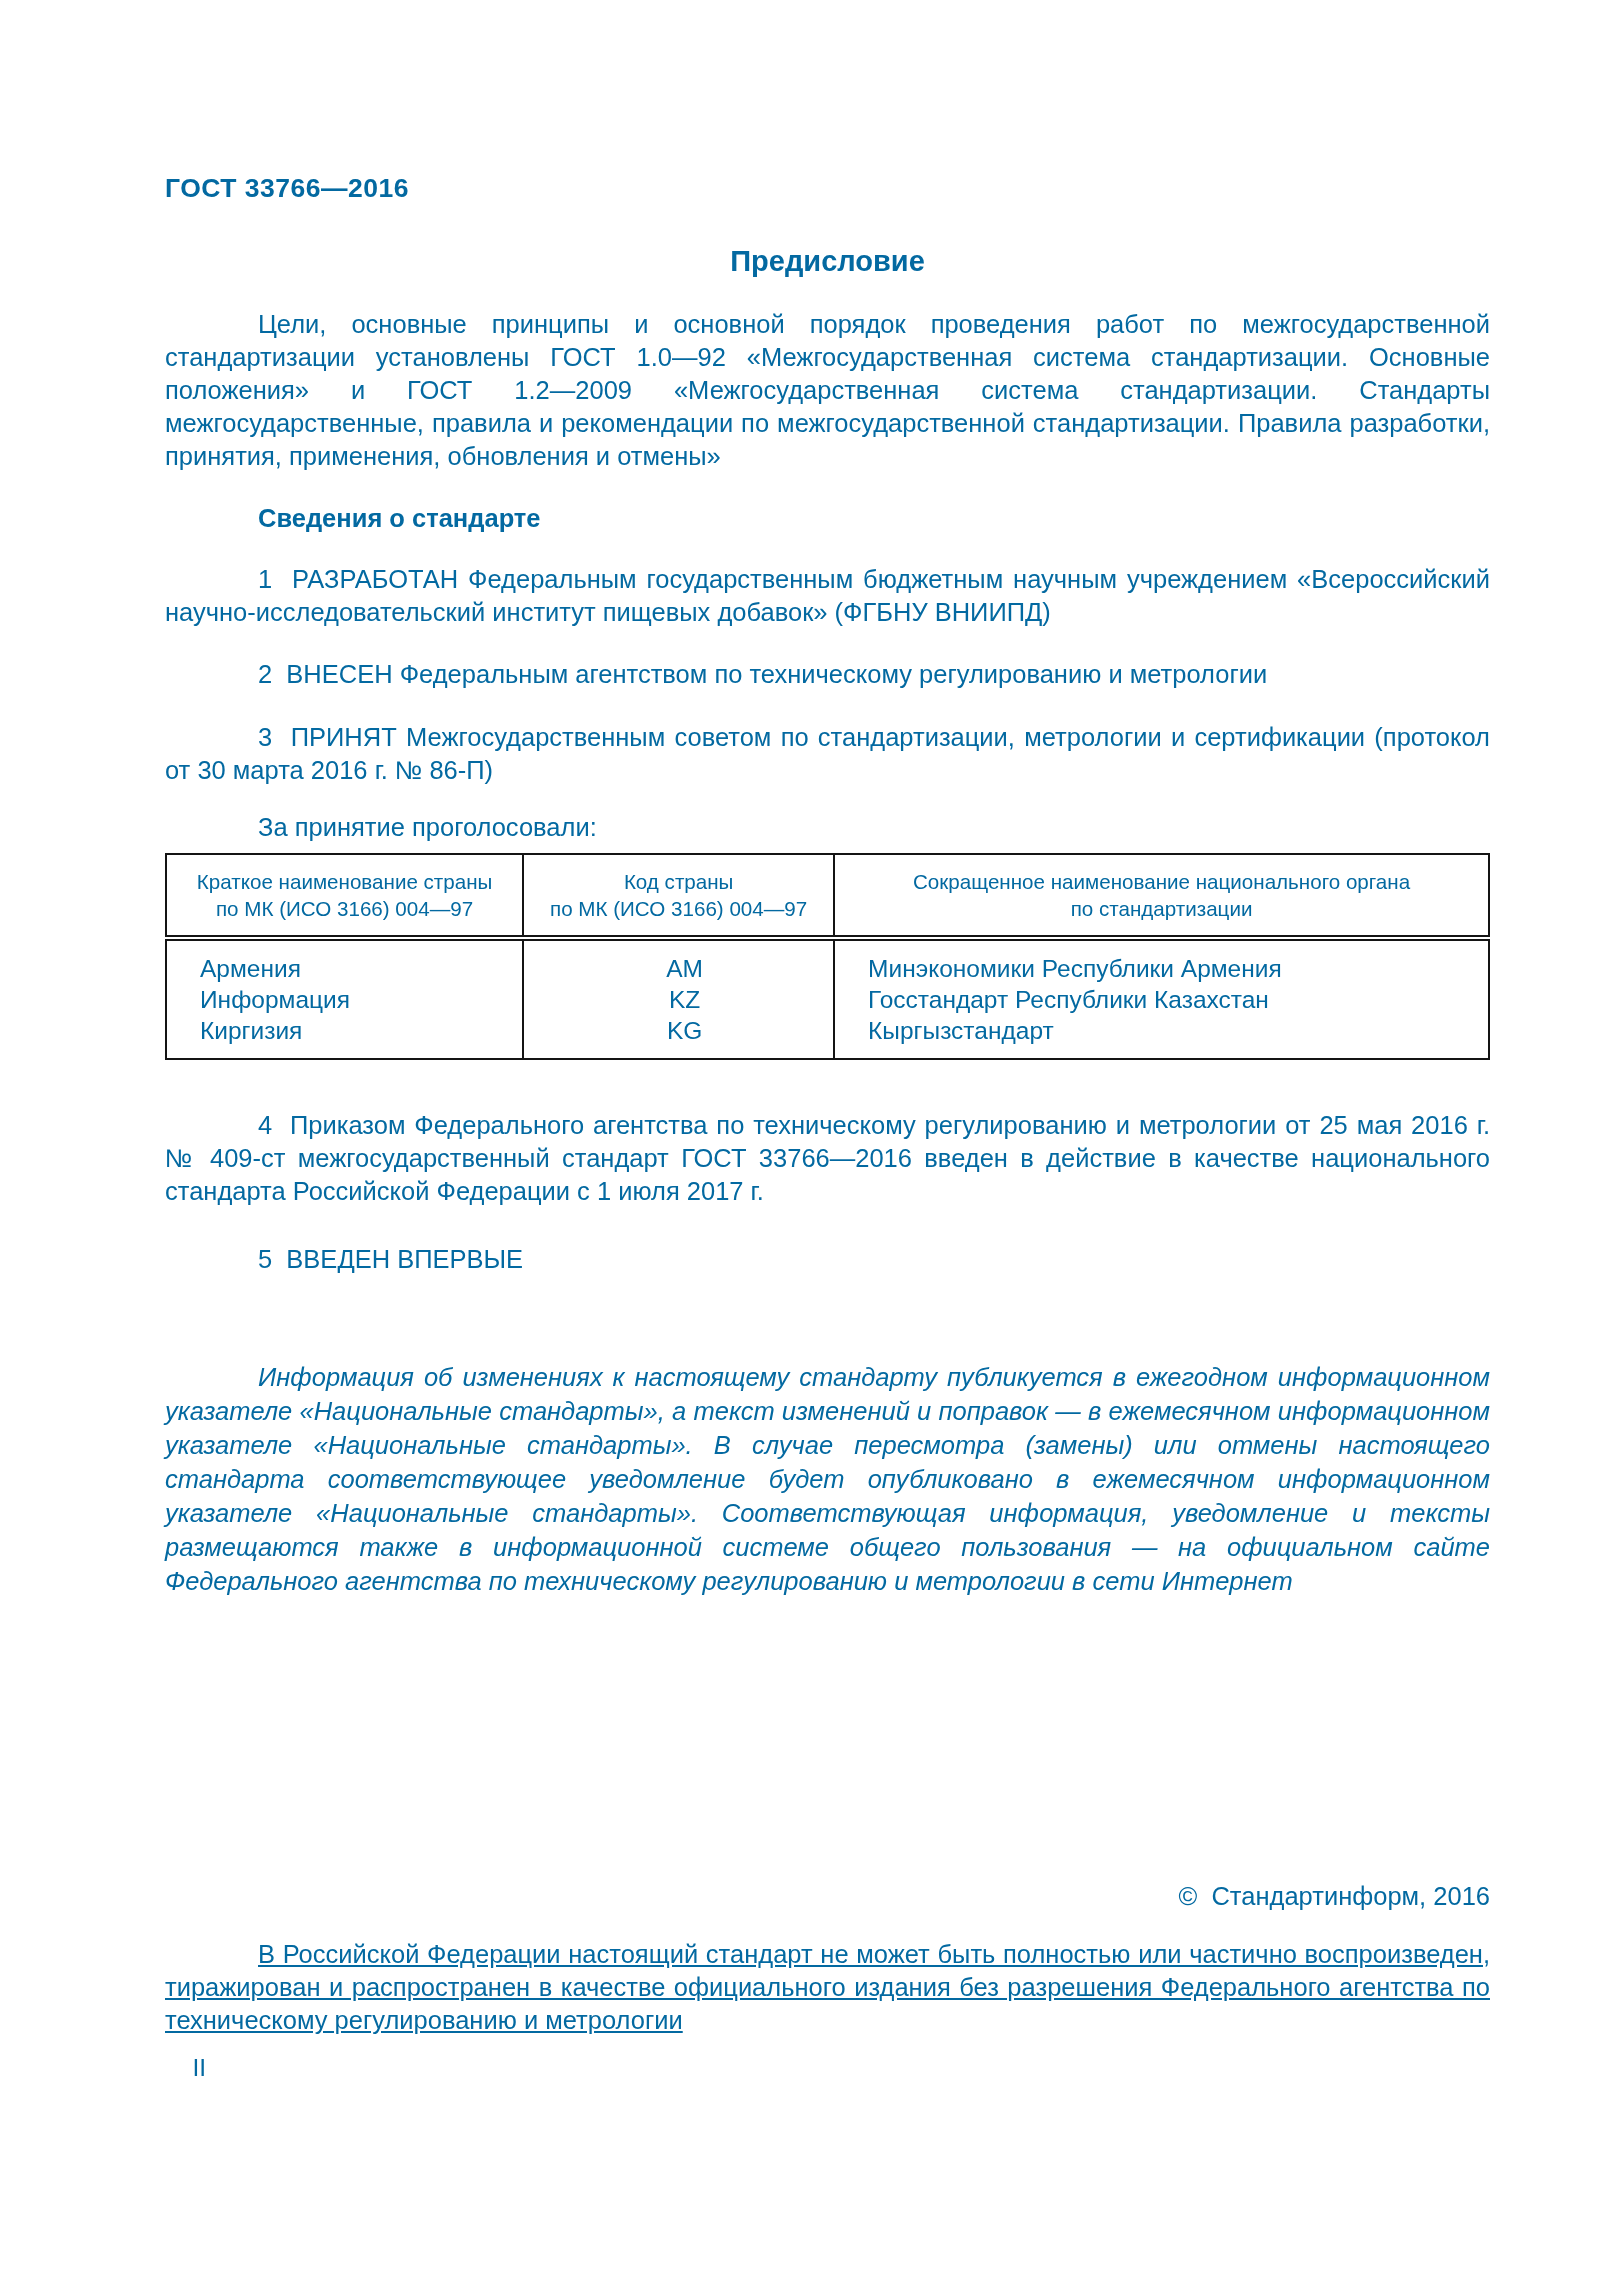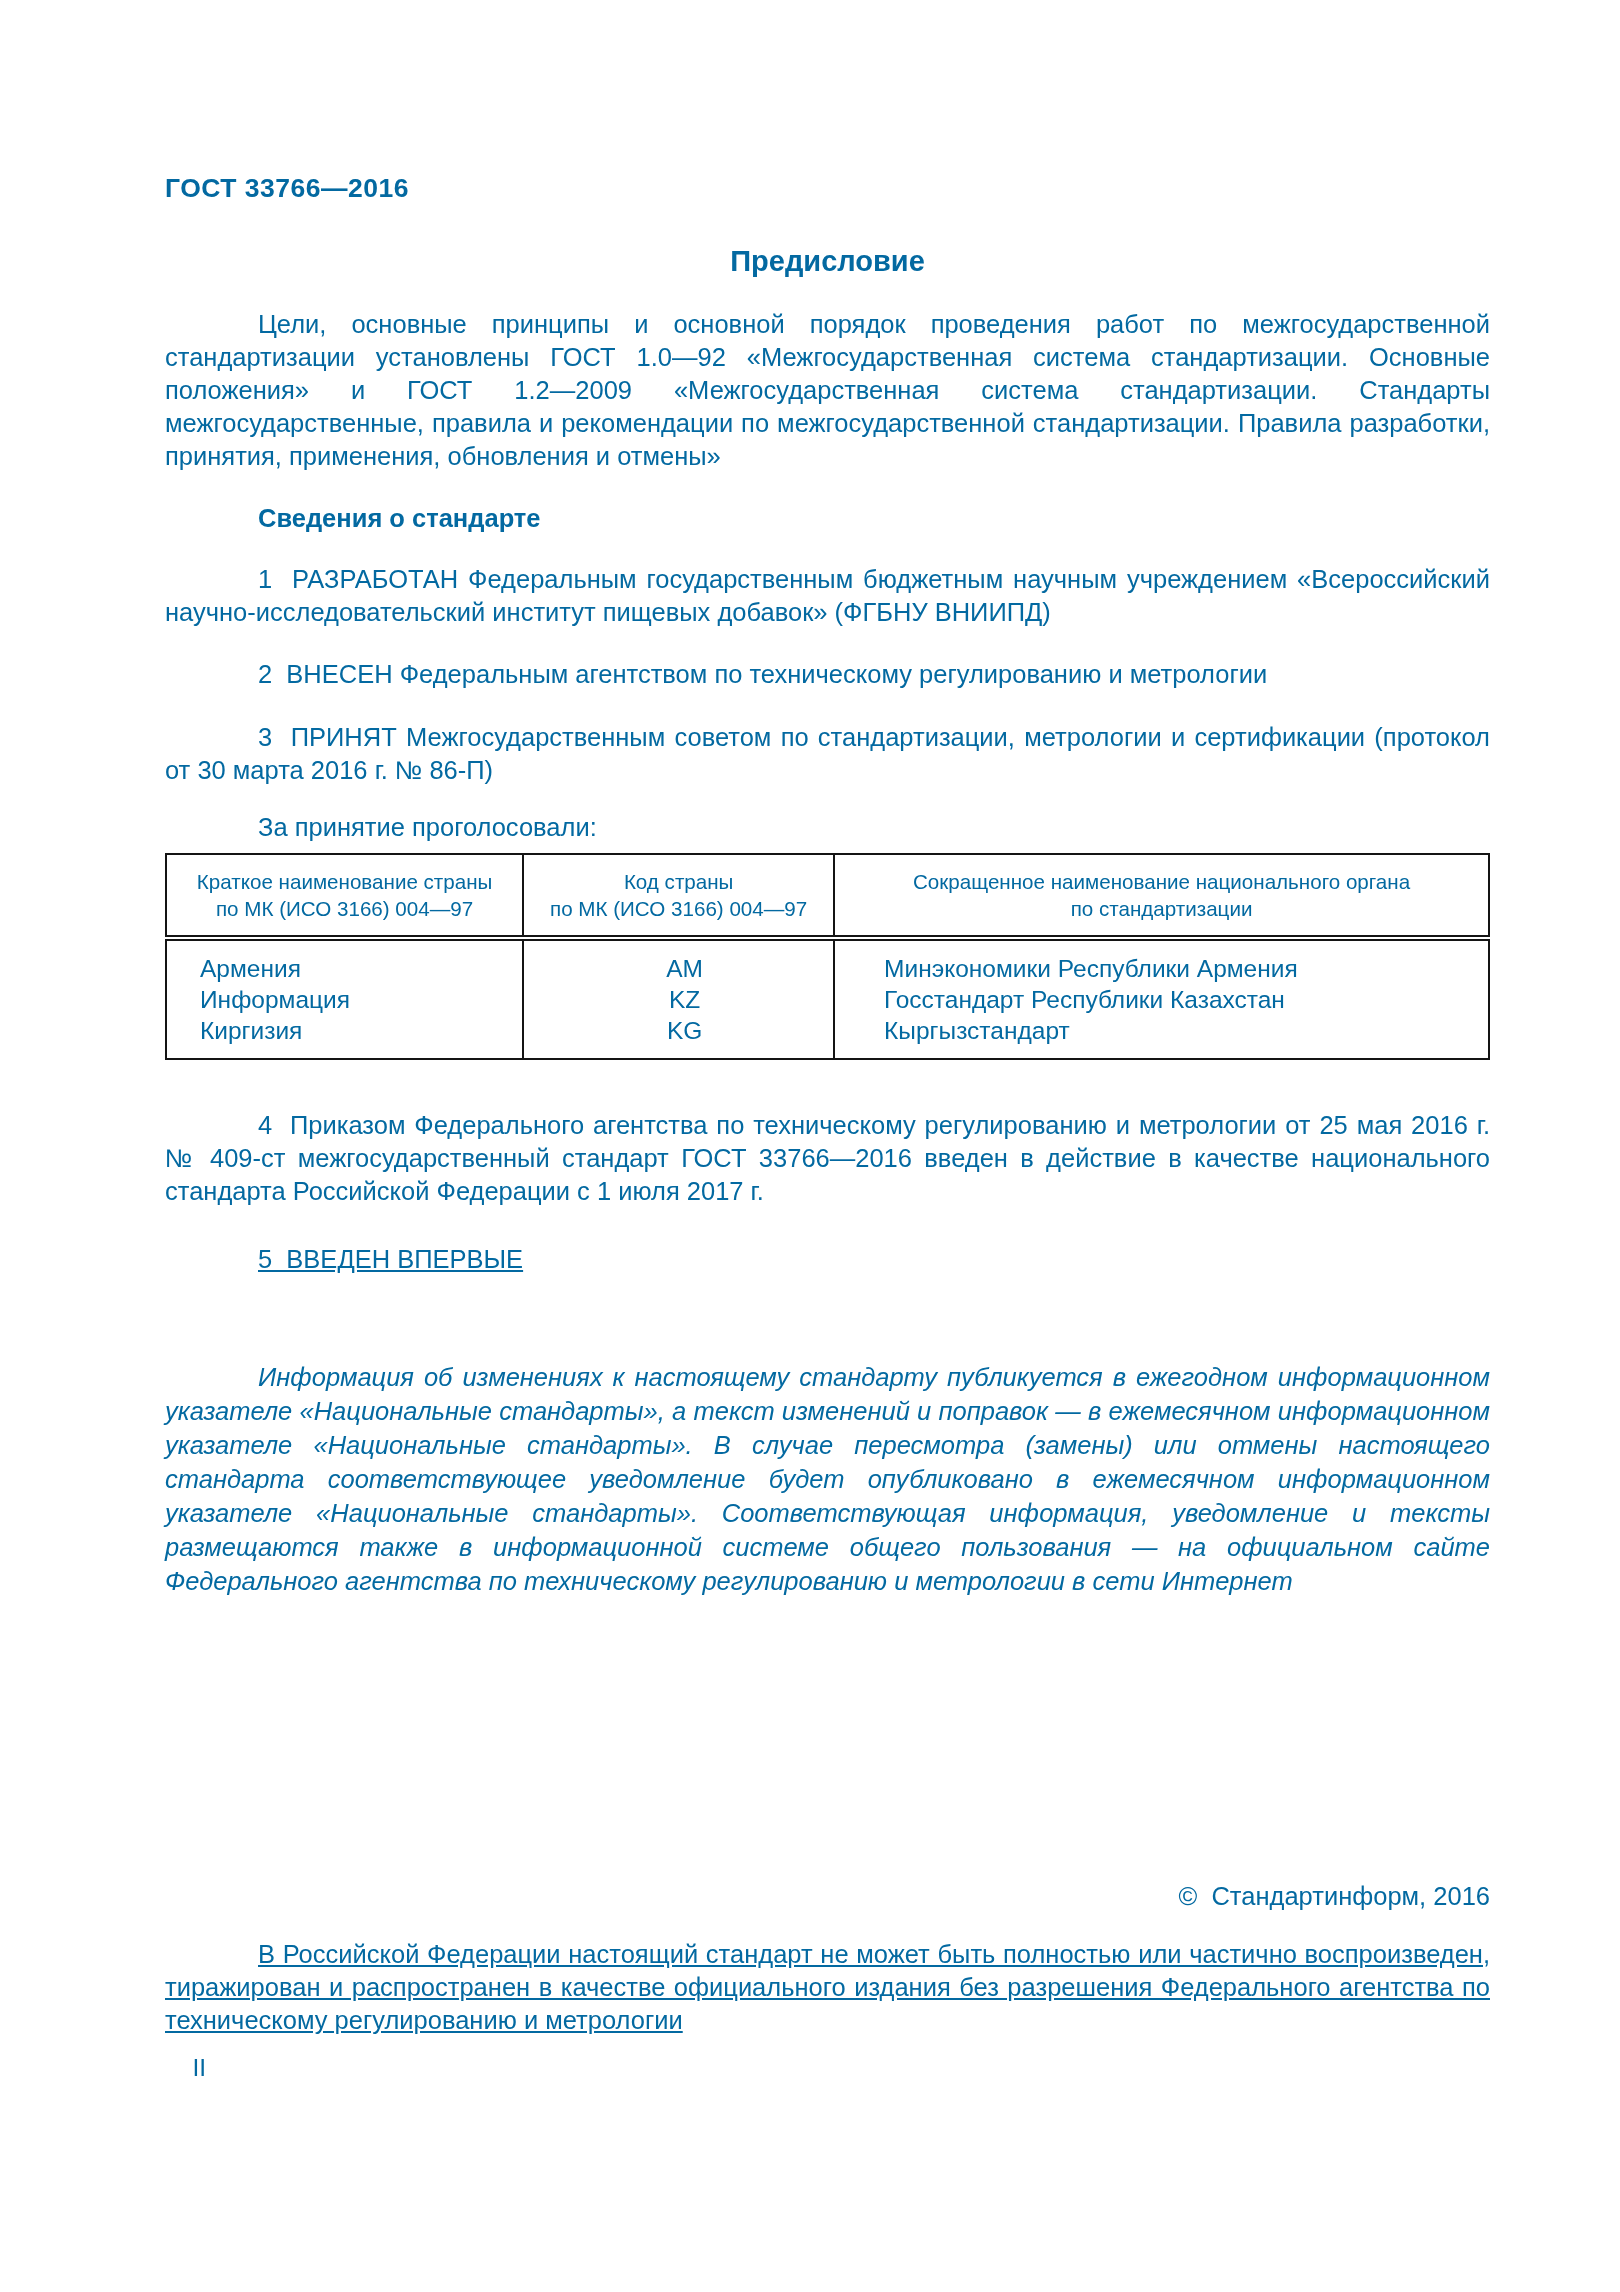--- a/index.html
+++ b/index.html
@@ -62,27 +62,27 @@
     border-right: 2px solid #141414;
     font-size: 24.5px;
     line-height: 31px;
     vertical-align: top;
     padding-left: 12px;
   }
   .vote-table tbody tr:first-child td { padding-top: 11.8px; }
   .vote-table tbody tr:last-child td  { padding-bottom: 11.8px; }
   .vote-table td.country-cell { padding-left: 33px; }
   .vote-table td.code-cell    { text-align: center; }
-  .vote-table td.org-cell     { padding-left: 49px; }
+  .vote-table td.org-cell     { padding-left: 33px; }
   .col-country { width: 27%; }
   .col-code    { width: 23.5%; }
   .col-org     { width: 49.5%; }
 
   .item-4 { margin-top: 49px; }
-  .item-5 { margin-top: 35px; text-decoration: underline; }
+  .item-5 { margin-top: 35px; }
   .change-notice {
     margin-top: 84px;
     font-style: italic;
     font-size: 25.5px;
     line-height: 34px;
     text-align: justify;
     text-indent: 93px;
   }
   .copyright-line {
     margin-top: 282px;

